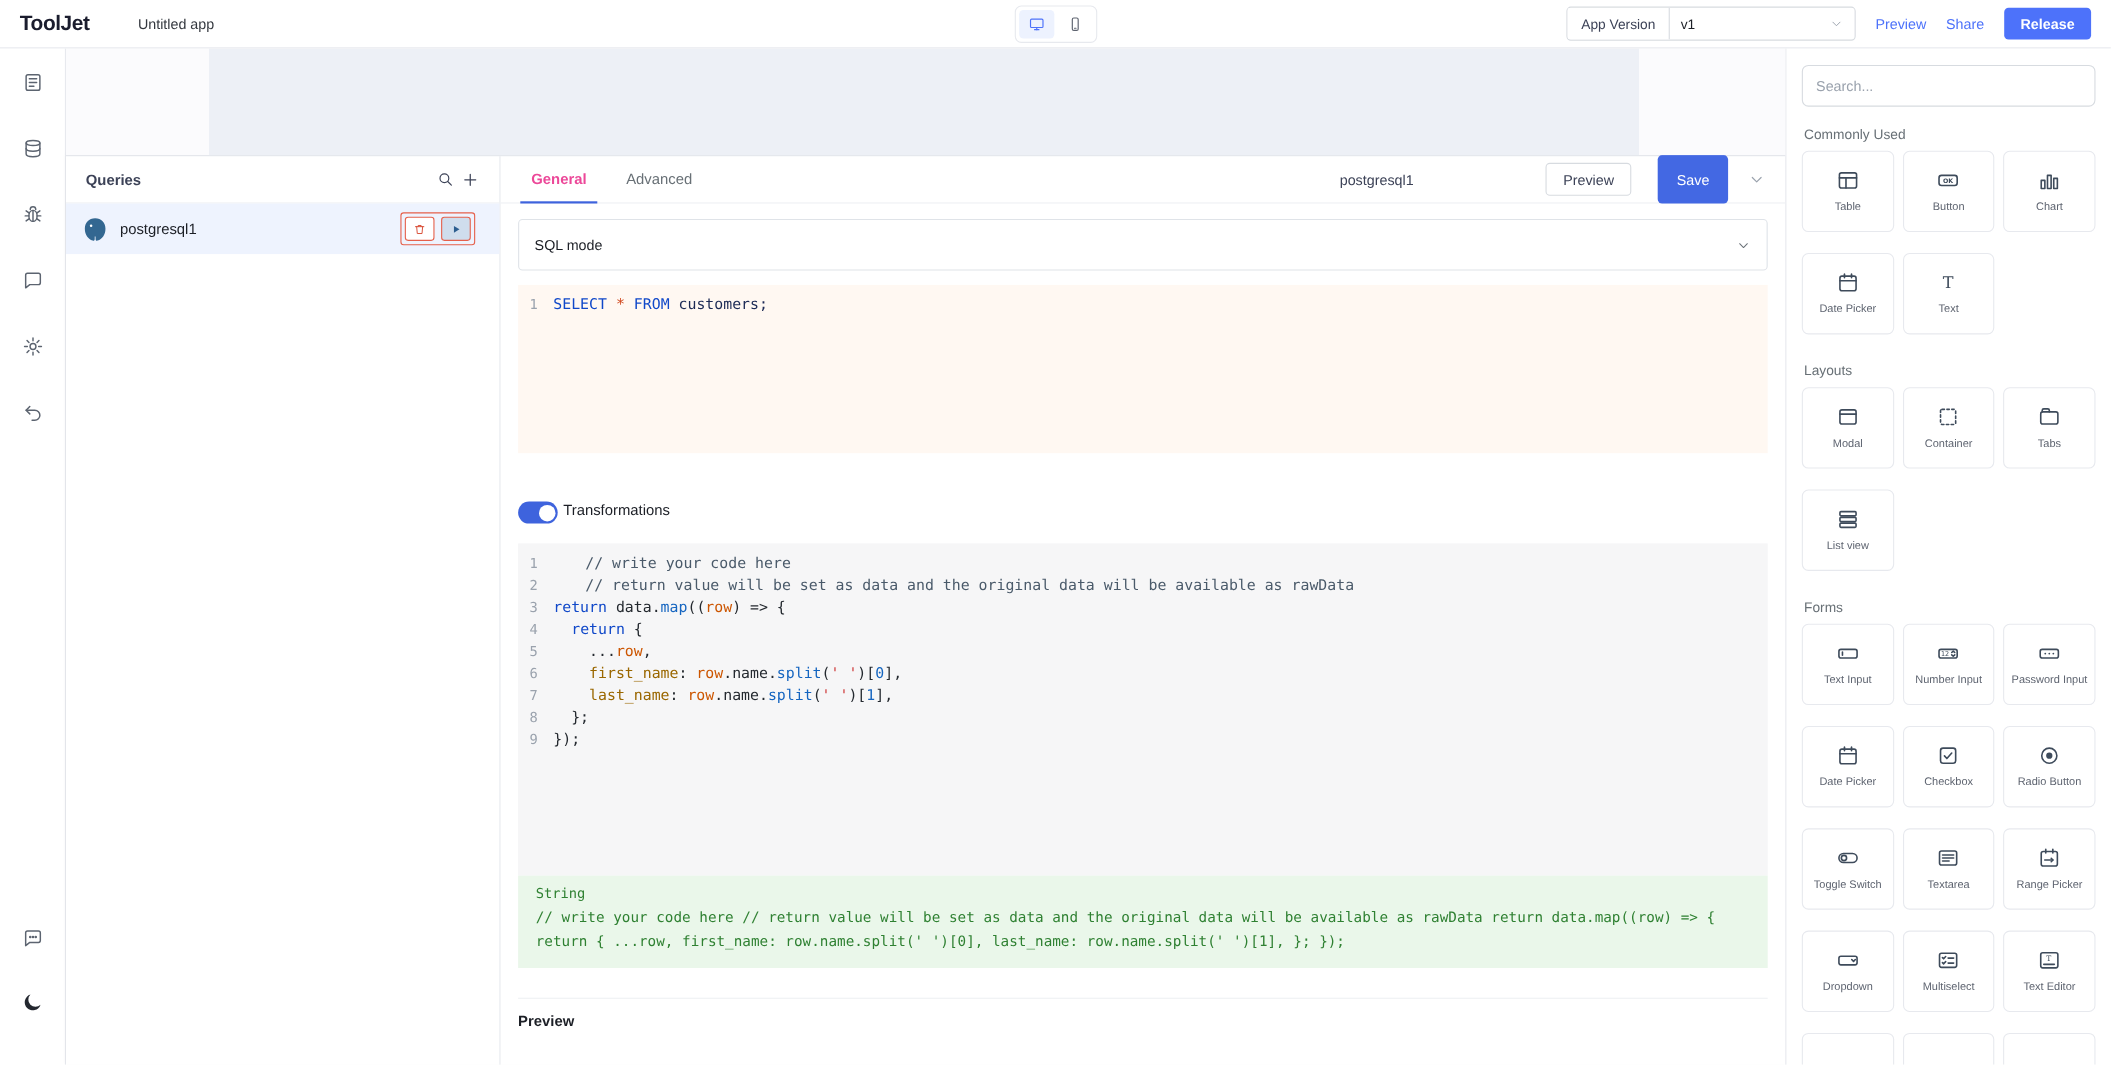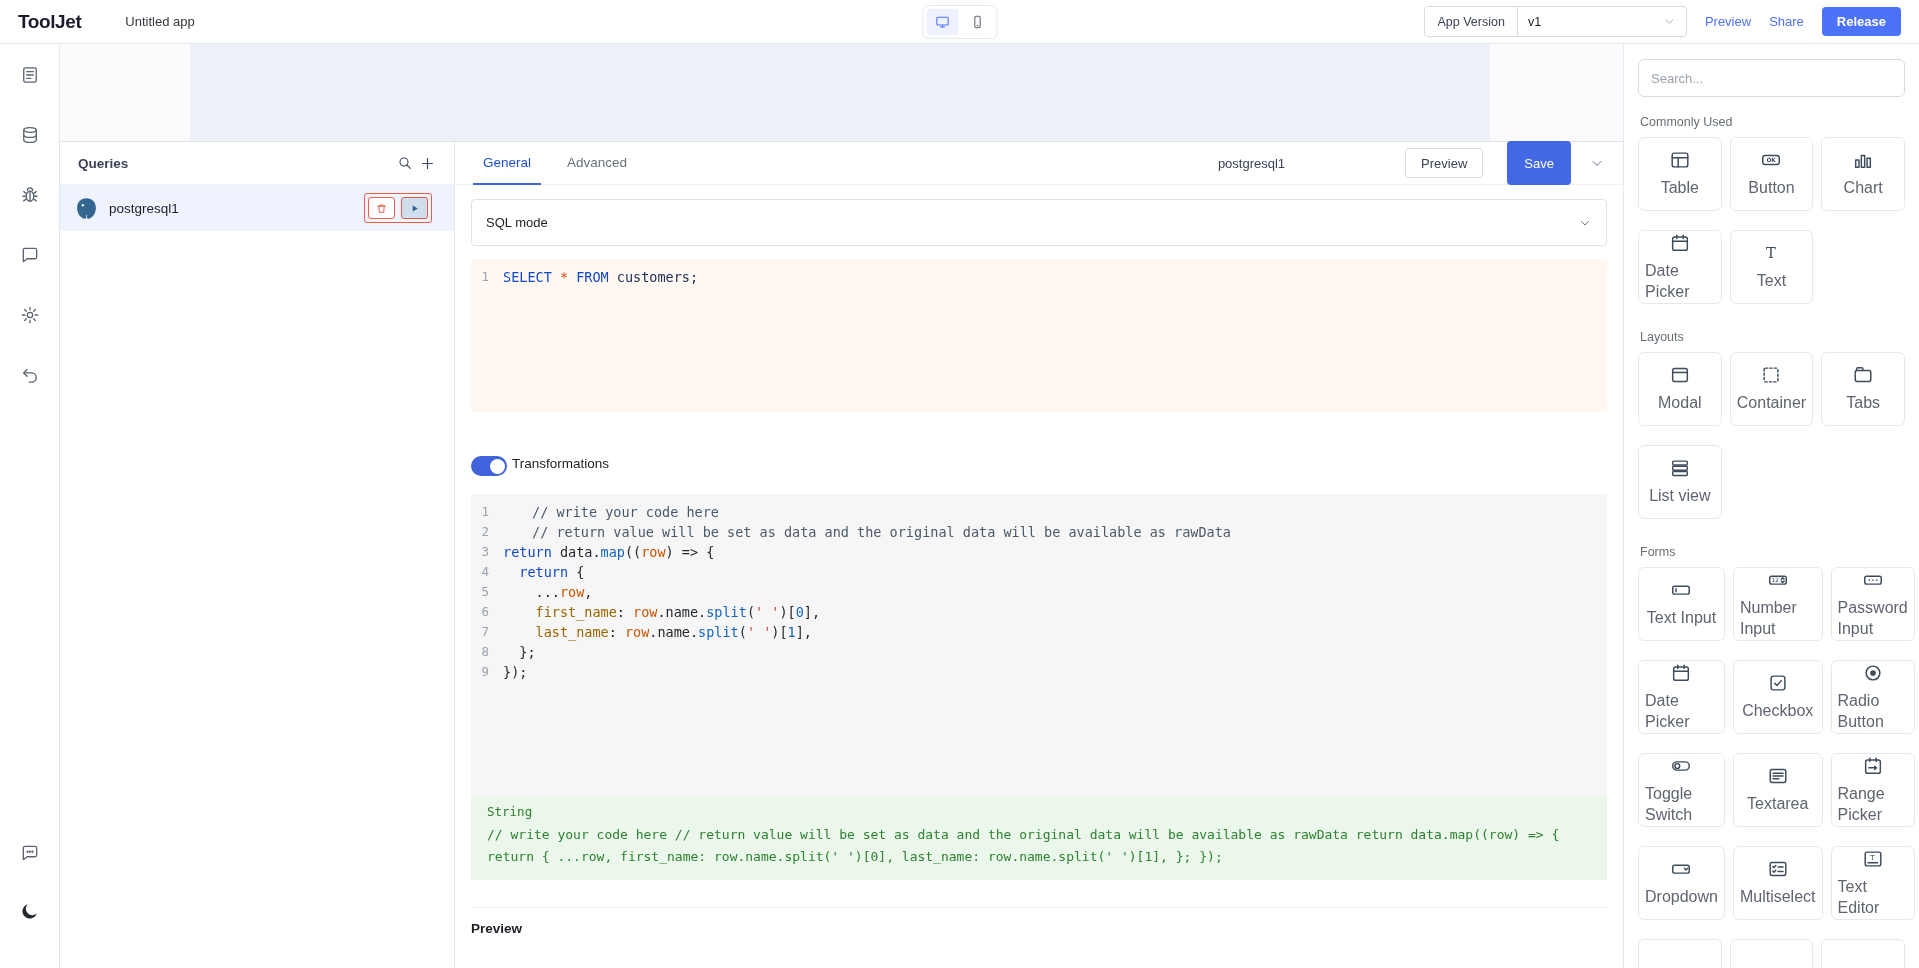--- a/index.html
+++ b/index.html
@@ -50,21 +50,21 @@
   .query-name { font-size:13.5px; color:#1c1f26; }
   .hintbox { margin-left:auto; margin-right:8px; border:1px solid #e5604b; border-radius:3px; padding:3px; display:flex; gap:6px; }
   .qbtn { width:27px; height:22px; border-radius:3px; display:flex; align-items:center; justify-content:center; }
   .qbtn.del { border:1px solid #e5604b; background:#fff; color:#d84a33; }
   .qbtn.run { border:1px solid #e5604b; background:#cfdded; color:#2b5d8f; }
 
   
   .editor-pane { flex:1; min-width:0; display:flex; flex-direction:column; }
   .editor-header { height:43px; flex:none; border-bottom:1px solid #eef0f3; display:flex; align-items:center; padding:0 18px; }
   .tab { height:43px; display:flex; align-items:center; padding:0 10px; margin-right:16px; font-size:13.5px; color:#687076; border-bottom:2px solid transparent; }
-  .tab.active { color:#1d4ed8; font-weight:400; border-bottom-color:#3e63dd; }
+  .tab.active { color:#ec4899; font-weight:700; border-bottom-color:#3e63dd; }
   .header-right { margin-left:auto; display:flex; align-items:center; }
   .query-title { font-size:13px; color:#3c4257; margin-right:120px; }
   .btn-preview { height:30px; padding:0 15px; border:1px solid #d7dbe0; border-radius:4px; background:#fff; color:#3c4257; font-size:13px; }
   .btn-save { height:44px; padding:0 17px; margin-left:24px; background:#4368e3; color:#fff; border-radius:4px; font-size:13px; font-weight:500; }
   .collapse-btn { color:#9aa2ad; margin-left:18px; display:flex; align-items:center; }
 
   .editor-body { flex:1; min-height:0; padding:14px 16px 0; overflow:hidden; }
   .mode-select { height:47px; border:1px solid #dfe3e8; border-radius:4px; display:flex; align-items:center; justify-content:space-between; padding:0 14px; font-size:13px; color:#1c1f26; background:#fff; }
   .mode-select .svg-slot { color:#6a7178; }
 
@@ -100,21 +100,21 @@
   .search-box { height:38px; border:1px solid #d7dbe0; border-radius:6px; display:flex; align-items:center; padding:0 12px; }
   .search-box input { border:none; outline:none; flex:1; font-size:13px; color:#1c1f26; background:transparent; }
   .search-box input::placeholder { color:#9aa2ad; }
   .comp-section { margin-top:26px; }
   .comp-section:first-of-type { margin-top:18px; }
   .comp-section.partial { margin-top:19px; }
   .comp-section-title { font-size:12.5px; color:#687076; margin:0 2px 8px; }
   .comp-grid { display:grid; grid-template-columns:repeat(3,1fr); gap:19px 8px; }
   .comp-card { height:74px; border:1px solid #e7e9ee; border-radius:6px; background:#fff; display:flex; flex-direction:column; align-items:center; justify-content:center; gap:7px; }
   .comp-icon { color:#3e4b5b; display:flex; }
-  .comp-label { font-size:16px; color:#5e6470; text-align:left; line-height:1.3; padding:0 6px; }
+  .comp-label { font-size:10px; color:#5e6470; text-align:left; line-height:1.3; padding:0 6px; }
   .svg-slot { display:inline-flex; align-items:center; justify-content:center; }
 </style>
 </head>
 <body>
 
 <header class="topbar" data-name="topbar" data-interactable="false">
   <div class="logo" data-name="tooljet-logo" data-interactable="true">ToolJet</div>
   <div class="app-name" data-name="app-name" data-interactable="true">Untitled app</div>
 
   <div class="device-toggle" data-name="device-toggle" data-interactable="false">

